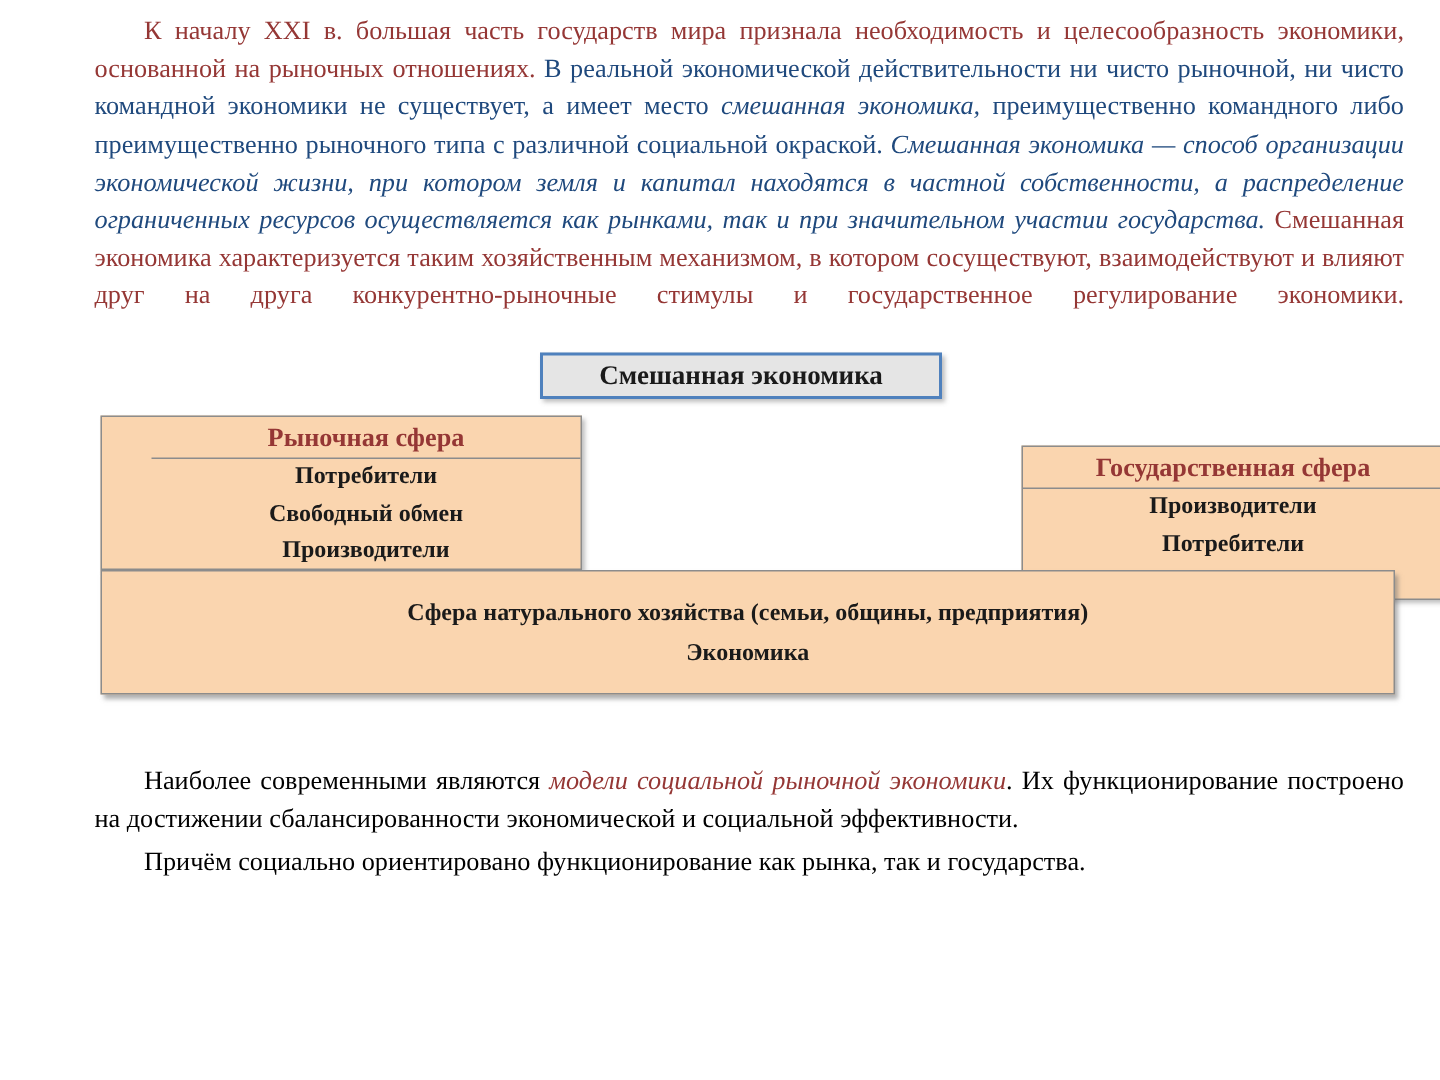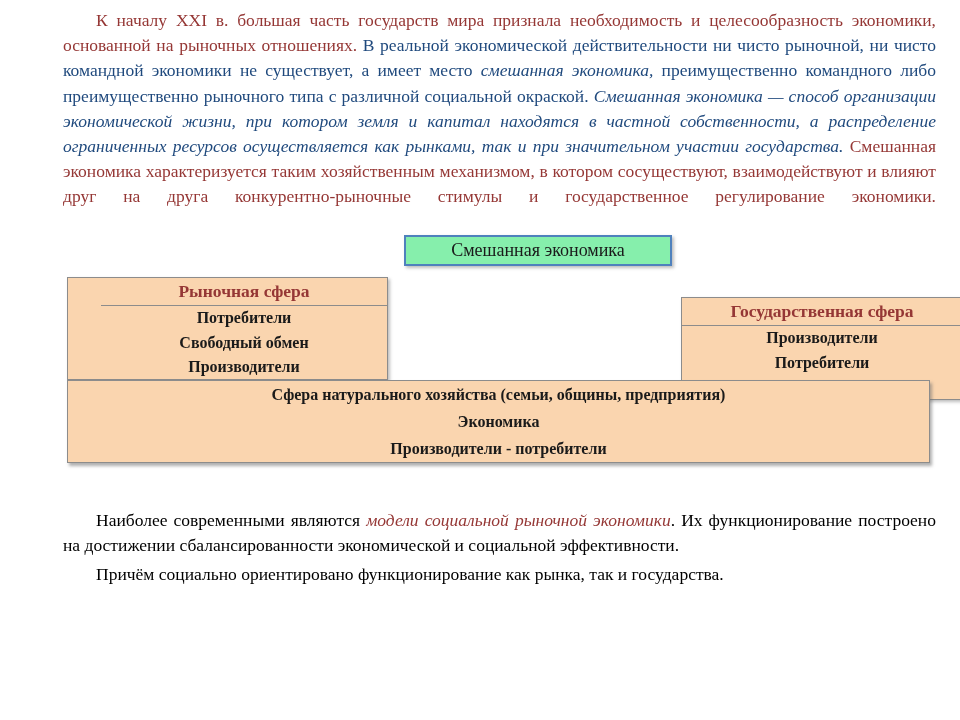--- a/index.html
+++ b/index.html
@@ -19,24 +19,24 @@
   }
   .run{ }
   .run.darkred{color:var(--dark_red);}
   .run.blue{color:var(--blue);}
   .run.black{color:var(--text_black);}
   .run.italic{font-style:italic;}
 
   
   .title-box{
     position:absolute;left:360px;top:235px;width:264px;height:27px;
-    background:#86efac;border:2px solid var(--title_border);
+    background:#e5e5e5;border:2px solid var(--title_border);
     box-shadow:2px 2px 3px rgba(110,110,110,0.45);
     display:flex;align-items:center;justify-content:center;
-    font-weight:normal;font-size:18px;color:var(--text_dark);margin-left:44px;
+    font-weight:bold;font-size:18px;color:var(--text_dark);
   }
   .sphere-box{
     position:absolute;top:277px;height:101px;
     background:var(--peach);border:1px solid var(--box_border);
     box-shadow:2px 2px 3px rgba(110,110,110,0.45);
   }
   .sphere-box.left{left:67px;width:286px;padding-left:33px;}
   .sphere-box.right{left:681px;width:280px;margin-top:20px;}
   .sphere-header{
     height:27px;border-bottom:1px solid var(--box_border);
@@ -89,21 +89,20 @@
     <div class="sphere-header">Государственная сфера</div>
     <div class="sphere-items">
         <div class="box-line">Производители</div>
         <div class="box-line">Потребители</div>
       </div>
   </div>
 
   <div class="economy-box">
       <div class="box-line">Сфера натурального хозяйства (семьи,  общины, предприятия)</div>
       <div class="box-line">Экономика</div>
-      <div class="box-line">Производители - потребители</div>
     </div>
 
   <div class="closing">
     <p class="p1"><span class="run black">Наиболее современными являются </span><span class="run darkred italic">модели социальной рыночной экономики</span><span class="run black">. Их функционирование построено на достижении сбалансированности экономической и социальной эффективности.</span></p>
     <p class="p2">Причём социально ориентировано функционирование как рынка, так и государства.</p>
   </div>
 
 </div>
 
 </body></html>

